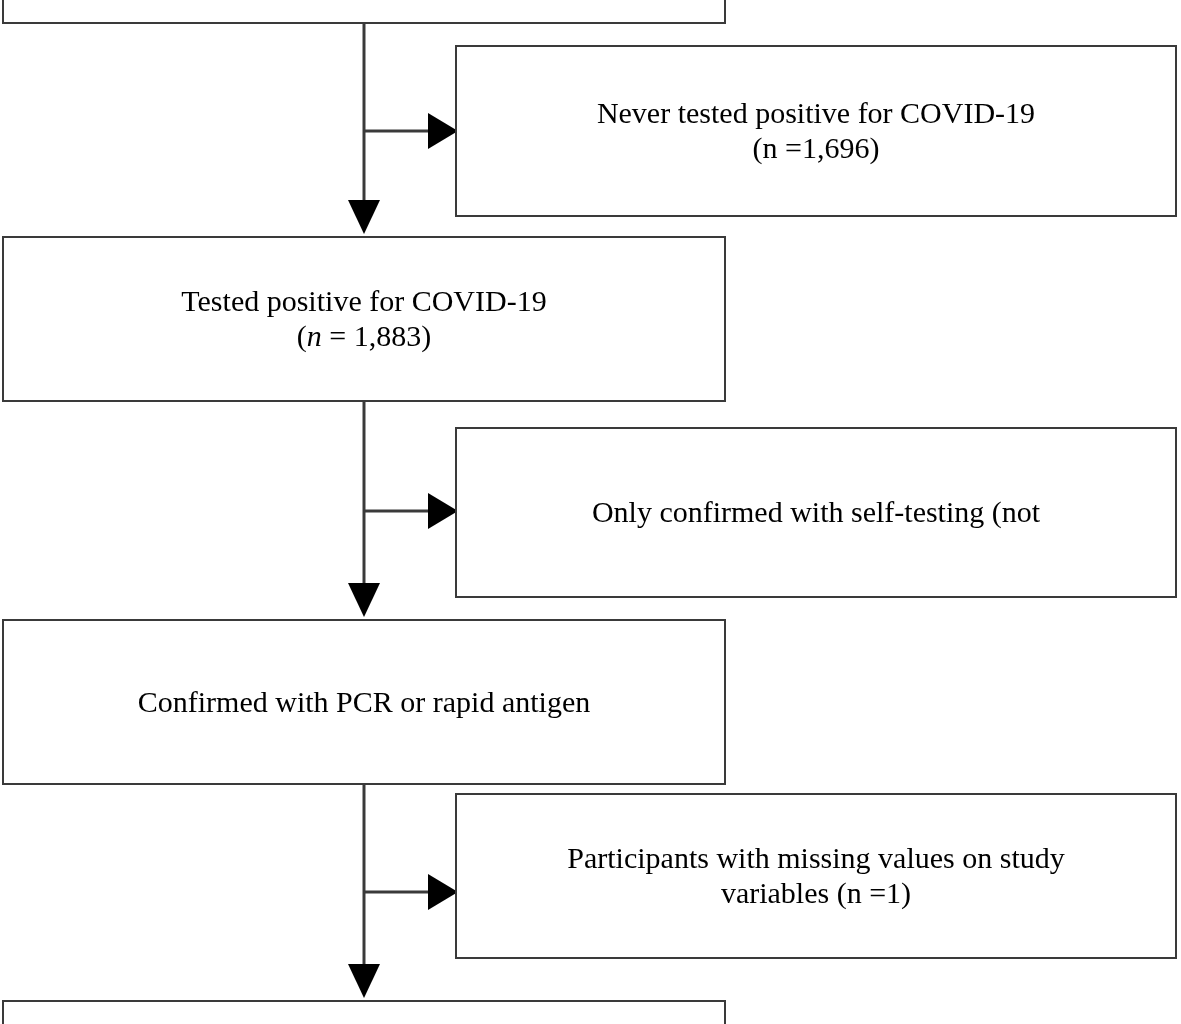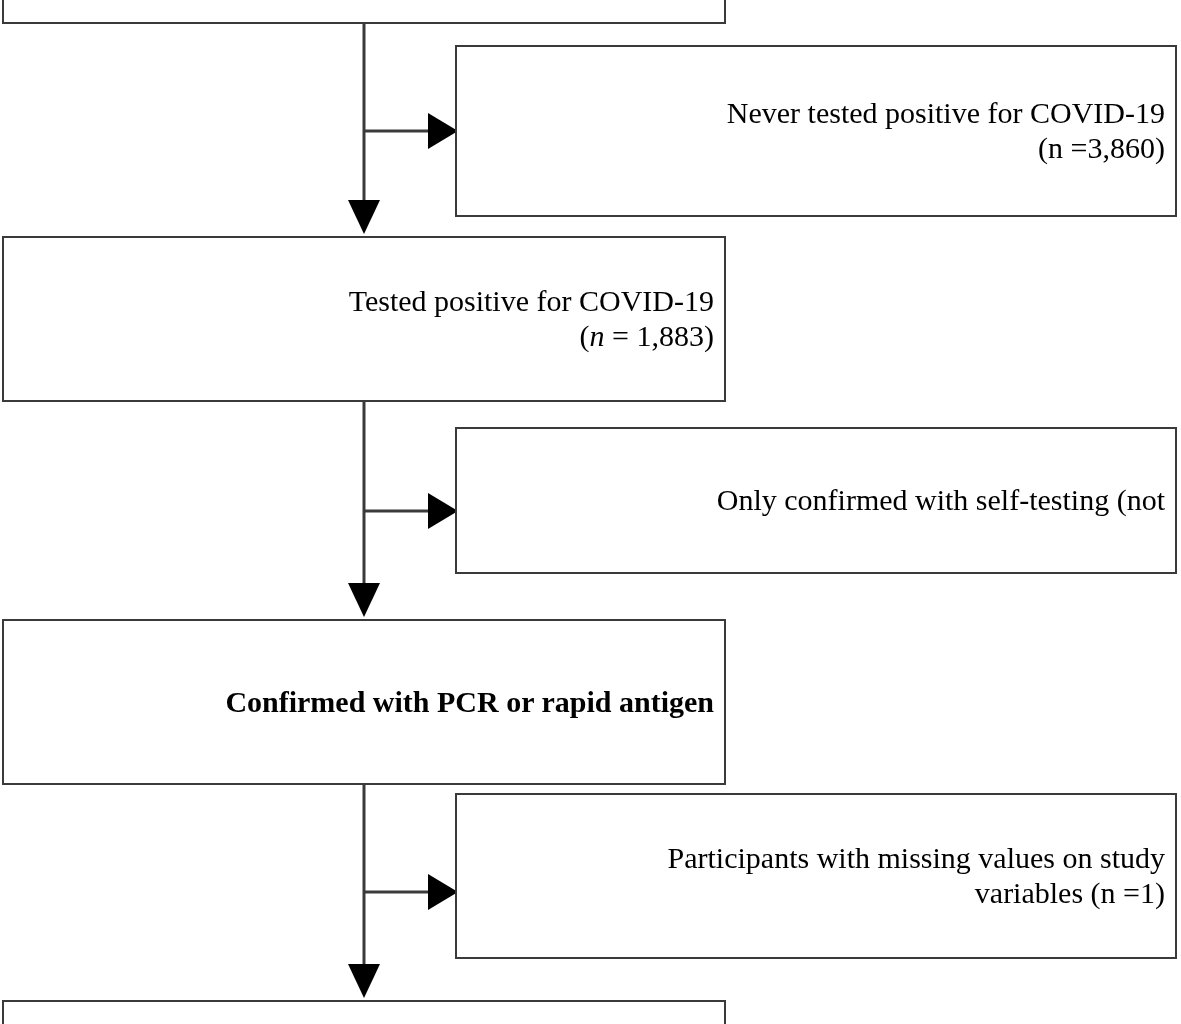--- a/index.html
+++ b/index.html
@@ -29,21 +29,20 @@
     justify-content: center;
     text-align: center;
     line-height: 1.16;
     font-size: 30px;
     padding: 4px 10px;
   }
   .node .label {
     display: block;
     width: 100%;
     white-space: pre-line;
-    text-align: right;
   }
   
   .node.clipped-top {
     border-top: none;
   }
   .node.clipped-bottom {
     border-bottom: none;
   }
   .italic-n {
     font-style: italic;
@@ -55,25 +54,25 @@
     left: 0;
     top: 0;
     width: 1181px;
     height: 1024px;
     pointer-events: none;
   }
 
   
   .n-top     { left: 2px;   top: -60px; width: 724px; height: 84px; }
   .n-tested  { left: 2px;   top: 236px; width: 724px; height: 166px; }
-  .n-pcr     { left: 2px;   top: 619px; width: 724px; height: 166px; font-weight: bold; }
+  .n-pcr     { left: 2px;   top: 619px; width: 724px; height: 166px; }
   .n-final   { left: 2px;   top: 1000px; width: 724px; height: 84px; }
 
   .n-never   { left: 455px; top: 45px;  width: 722px; height: 172px; }
-  .n-selftest{ left: 455px; top: 427px; width: 722px; height: 147px; }
+  .n-selftest{ left: 455px; top: 427px; width: 722px; height: 171px; }
   .n-missing { left: 455px; top: 793px; width: 722px; height: 166px; }
 </style>
 </head>
 <body>
 
 <div id="flowchart">
 
   <svg id="connectors" viewBox="0 0 1181 1024" width="1181" height="1024" xmlns="http://www.w3.org/2000/svg">
 
     <g>
@@ -105,21 +104,21 @@
       <line x1="364" y1="892" x2="448" y2="892" stroke="#3a3a3a" stroke-width="3"></line>
       <polygon points="428,874 428,910 458,892" fill="#000000"></polygon>
     </g>
   </svg>
 
   <div class="node n-top clipped-top">
     <span class="label"></span>
   </div>
 
   <div class="node n-never">
-    <span class="label"><span>Never tested positive for COVID-19</span><br><span>(n =3,860)</span></span>
+    <span class="label"><span>Never tested positive for COVID-19</span><br><span>(n =1,696)</span></span>
   </div>
 
   <div class="node n-tested">
     <span class="label"><span>Tested positive for COVID-19</span><br><span>(</span><span class="italic-n">n</span><span> = 1,883)</span></span>
   </div>
 
   <div class="node n-selftest">
     <span class="label"><span>Only confirmed with self-testing (not</span><br></span>
   </div>
 

